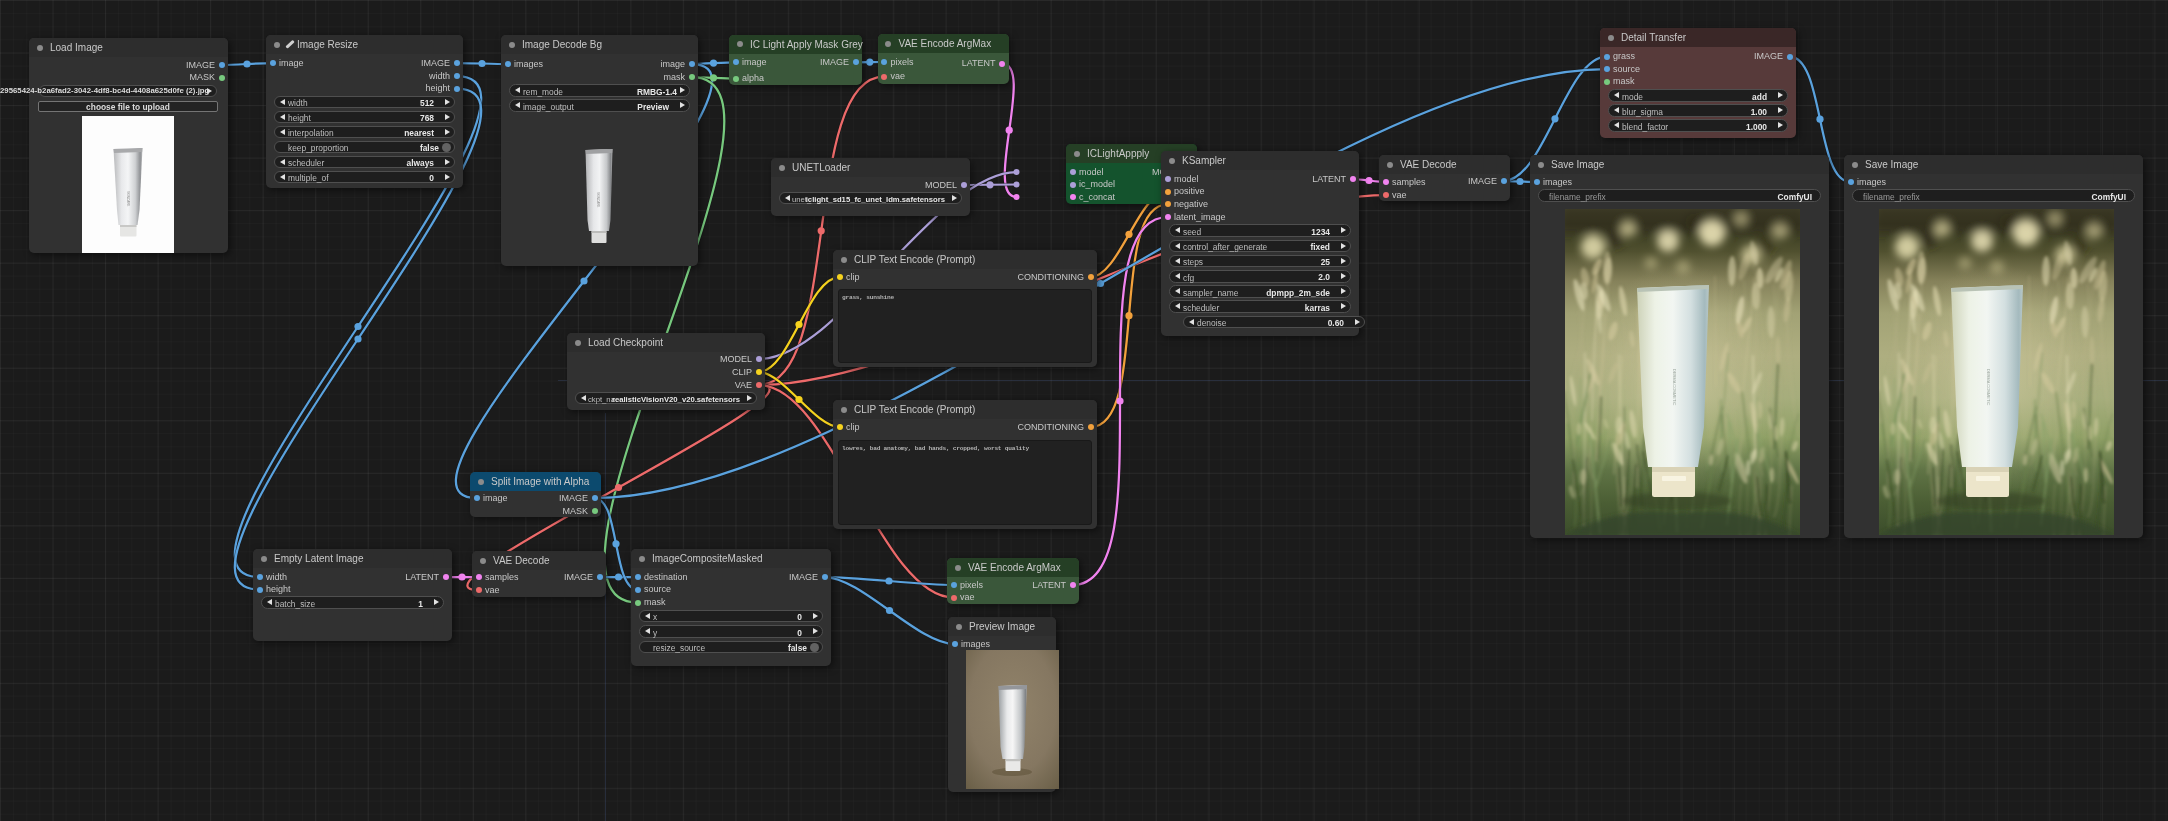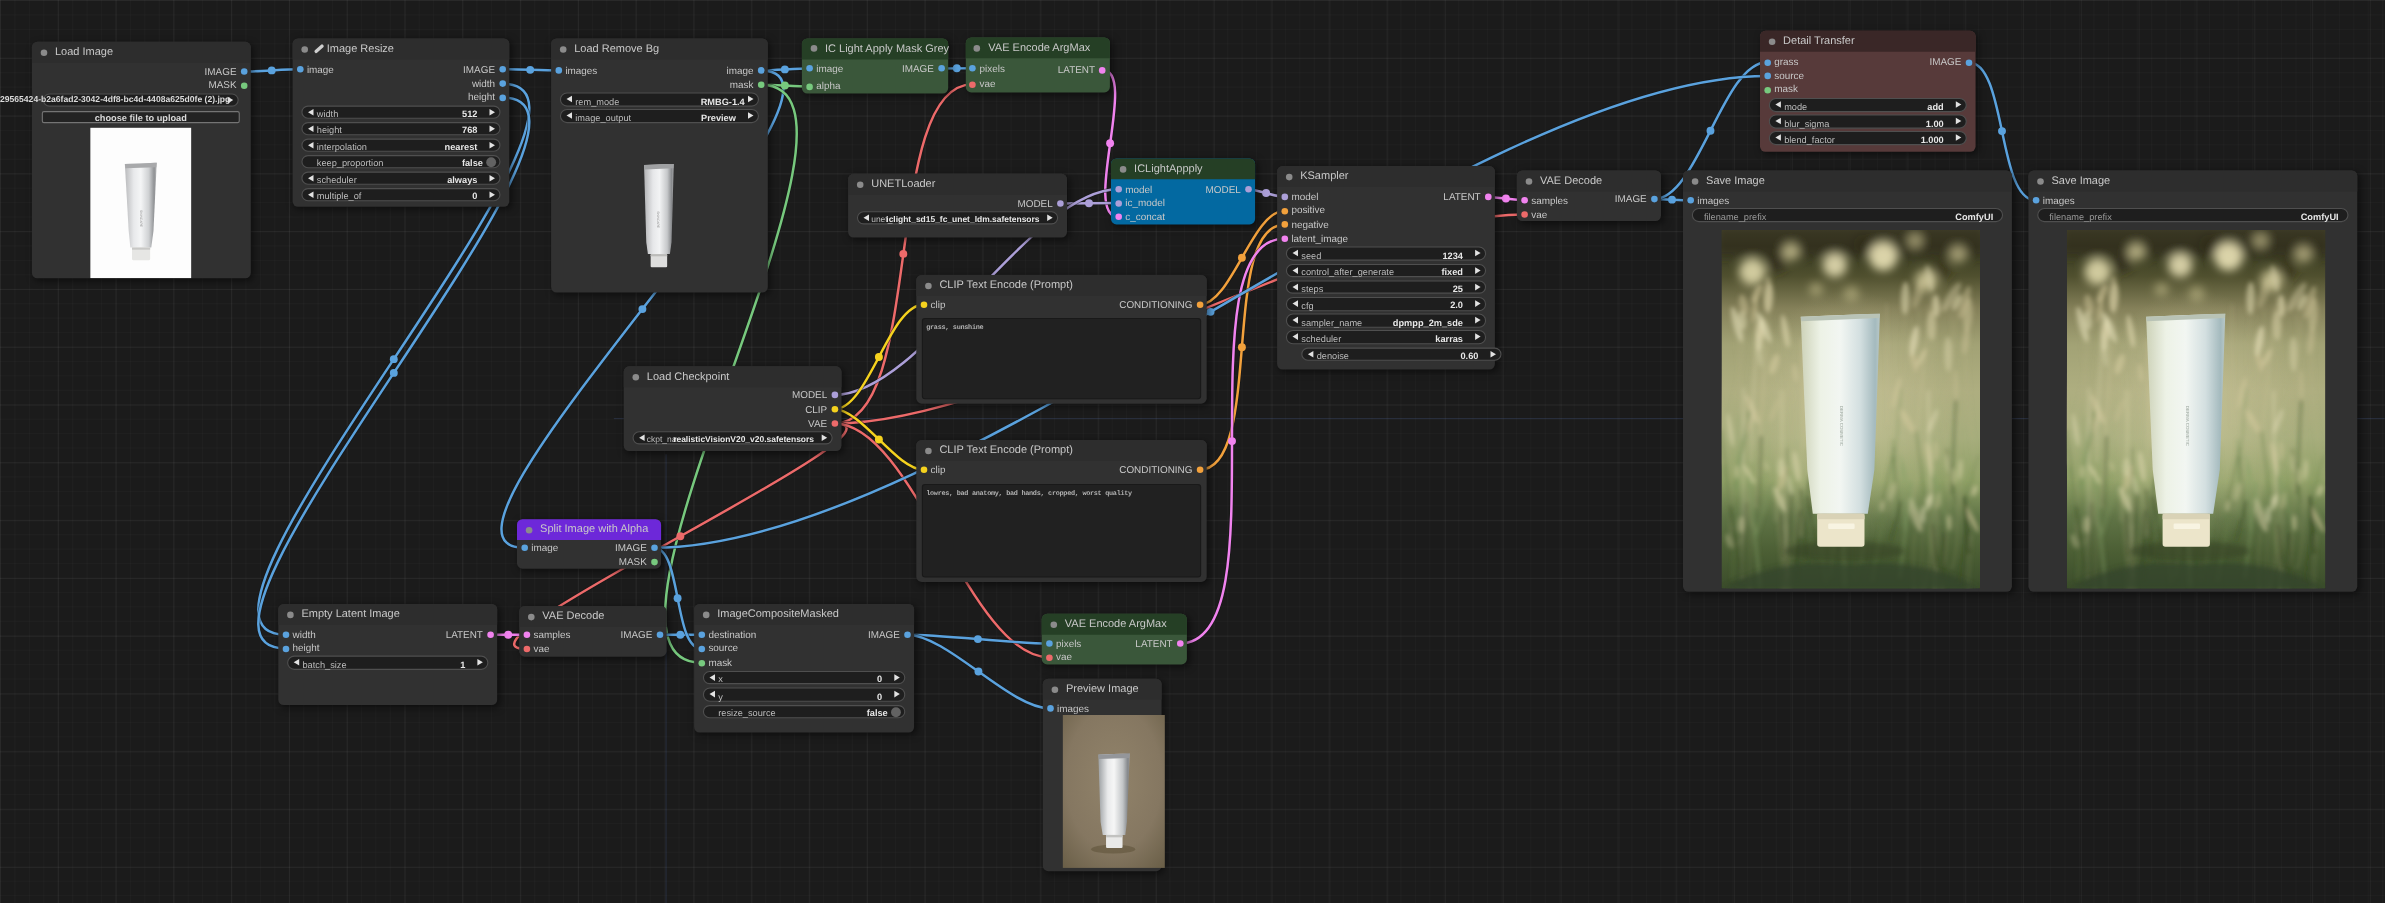--- a/index.html
+++ b/index.html
@@ -269,21 +269,21 @@
     <div class="wid" style="left:8px;top:135.8px;width:181px">
       <span class="arl"></span>
       <span class="wlab" style="left:13px">multiple_of</span>
       <span class="wval" style="right:20px">0</span>
       <span class="arr"></span>
     </div>
   </div>
 <div class="node" style="left:501px;top:35px;width:197px;height:231px;background:#313131">
     <div class="ntitle" style="background:#2d2d2d">
       <span class="tdot"></span>
-      <span class="ttext">Load Remove Bg</span>
+      <span class="ttext">Image Decode Bg</span>
     </div>
     <svg style="position:absolute;left:79px;top:112px" width="38" height="102" viewBox="0 0 38 102">
 <defs>
         <linearGradient id="tubeB" x1="0" y1="0" x2="1" y2="0">
 <stop offset="0" stop-color="#b2b3b5"></stop>
           <stop offset="0.3" stop-color="#e6e7e9"></stop>
           <stop offset="0.52" stop-color="#f2f3f4"></stop>
           <stop offset="0.78" stop-color="#c6c8ca"></stop>
           <stop offset="0.93" stop-color="#87898c"></stop>
           <stop offset="1" stop-color="#aaabad"></stop>
@@ -345,21 +345,21 @@
     </div>
     <span class="dot" style="right:3.5px;top:24.0px;background:#AC9FD8"></span>
     <span class="slab" style="right:13px;top:21.5px">MODEL</span>
     <div class="wid" style="left:8px;top:33.8px;width:183px">
       <span class="arl"></span>
       <span class="wlab" style="left:12px;font-size:7.7px;top:2px">unet_</span>
       <span class="wval" style="right:16px;font-size:7.7px;top:2px">iclight_sd15_fc_unet_ldm.safetensors</span>
       <span class="arr"></span>
     </div>
   </div>
-<div class="node" style="left:1010px;top:144px;width:131px;height:60px;background:#0369a1">
+<div class="node" style="left:1066px;top:144px;width:131px;height:60px;background:#14532d">
     <div class="ntitle" style="background:#253f25">
       <span class="tdot"></span>
       <span class="ttext">ICLightAppply</span>
     </div>
     <span class="dot" style="left:3.5px;top:25.0px;background:#AC9FD8"></span>
     <span class="slab" style="left:13px;top:22.5px">model</span>
     <span class="dot" style="left:3.5px;top:37.5px;background:#AC9FD8"></span>
     <span class="slab" style="left:13px;top:35.0px">ic_model</span>
     <span class="dot" style="left:3.5px;top:50.0px;background:#F183EF"></span>
     <span class="slab" style="left:13px;top:47.5px">c_concat</span>
@@ -458,21 +458,21 @@
     <span class="dot" style="right:3.5px;top:49.0px;background:#ED6A6A"></span>
     <span class="slab" style="right:13px;top:46.5px">VAE</span>
     <div class="wid" style="left:8px;top:58.8px;width:182px">
       <span class="arl"></span>
       <span class="wlab" style="left:12px;font-size:7.7px;top:2px">ckpt_na</span>
       <span class="wval" style="right:16px;font-size:7.7px;top:2px">realisticVisionV20_v20.safetensors</span>
       <span class="arr"></span>
     </div>
   </div>
 <div class="node" style="left:470px;top:472px;width:131px;height:45px;background:#313131">
-    <div class="ntitle" style="background:#6d28d9">
+    <div class="ntitle" style="background:#0c4a6e">
       <span class="tdot"></span>
       <span class="ttext">Split Image with Alpha</span>
     </div>
     <span class="dot" style="left:3.5px;top:23.0px;background:#5AA2DE"></span>
     <span class="slab" style="left:13px;top:20.5px">image</span>
     <span class="dot" style="right:3.5px;top:23.0px;background:#5AA2DE"></span>
     <span class="slab" style="right:13px;top:20.5px">IMAGE</span>
     <span class="dot" style="right:3.5px;top:36.0px;background:#77C97E"></span>
     <span class="slab" style="right:13px;top:33.5px">MASK</span>
   </div>

